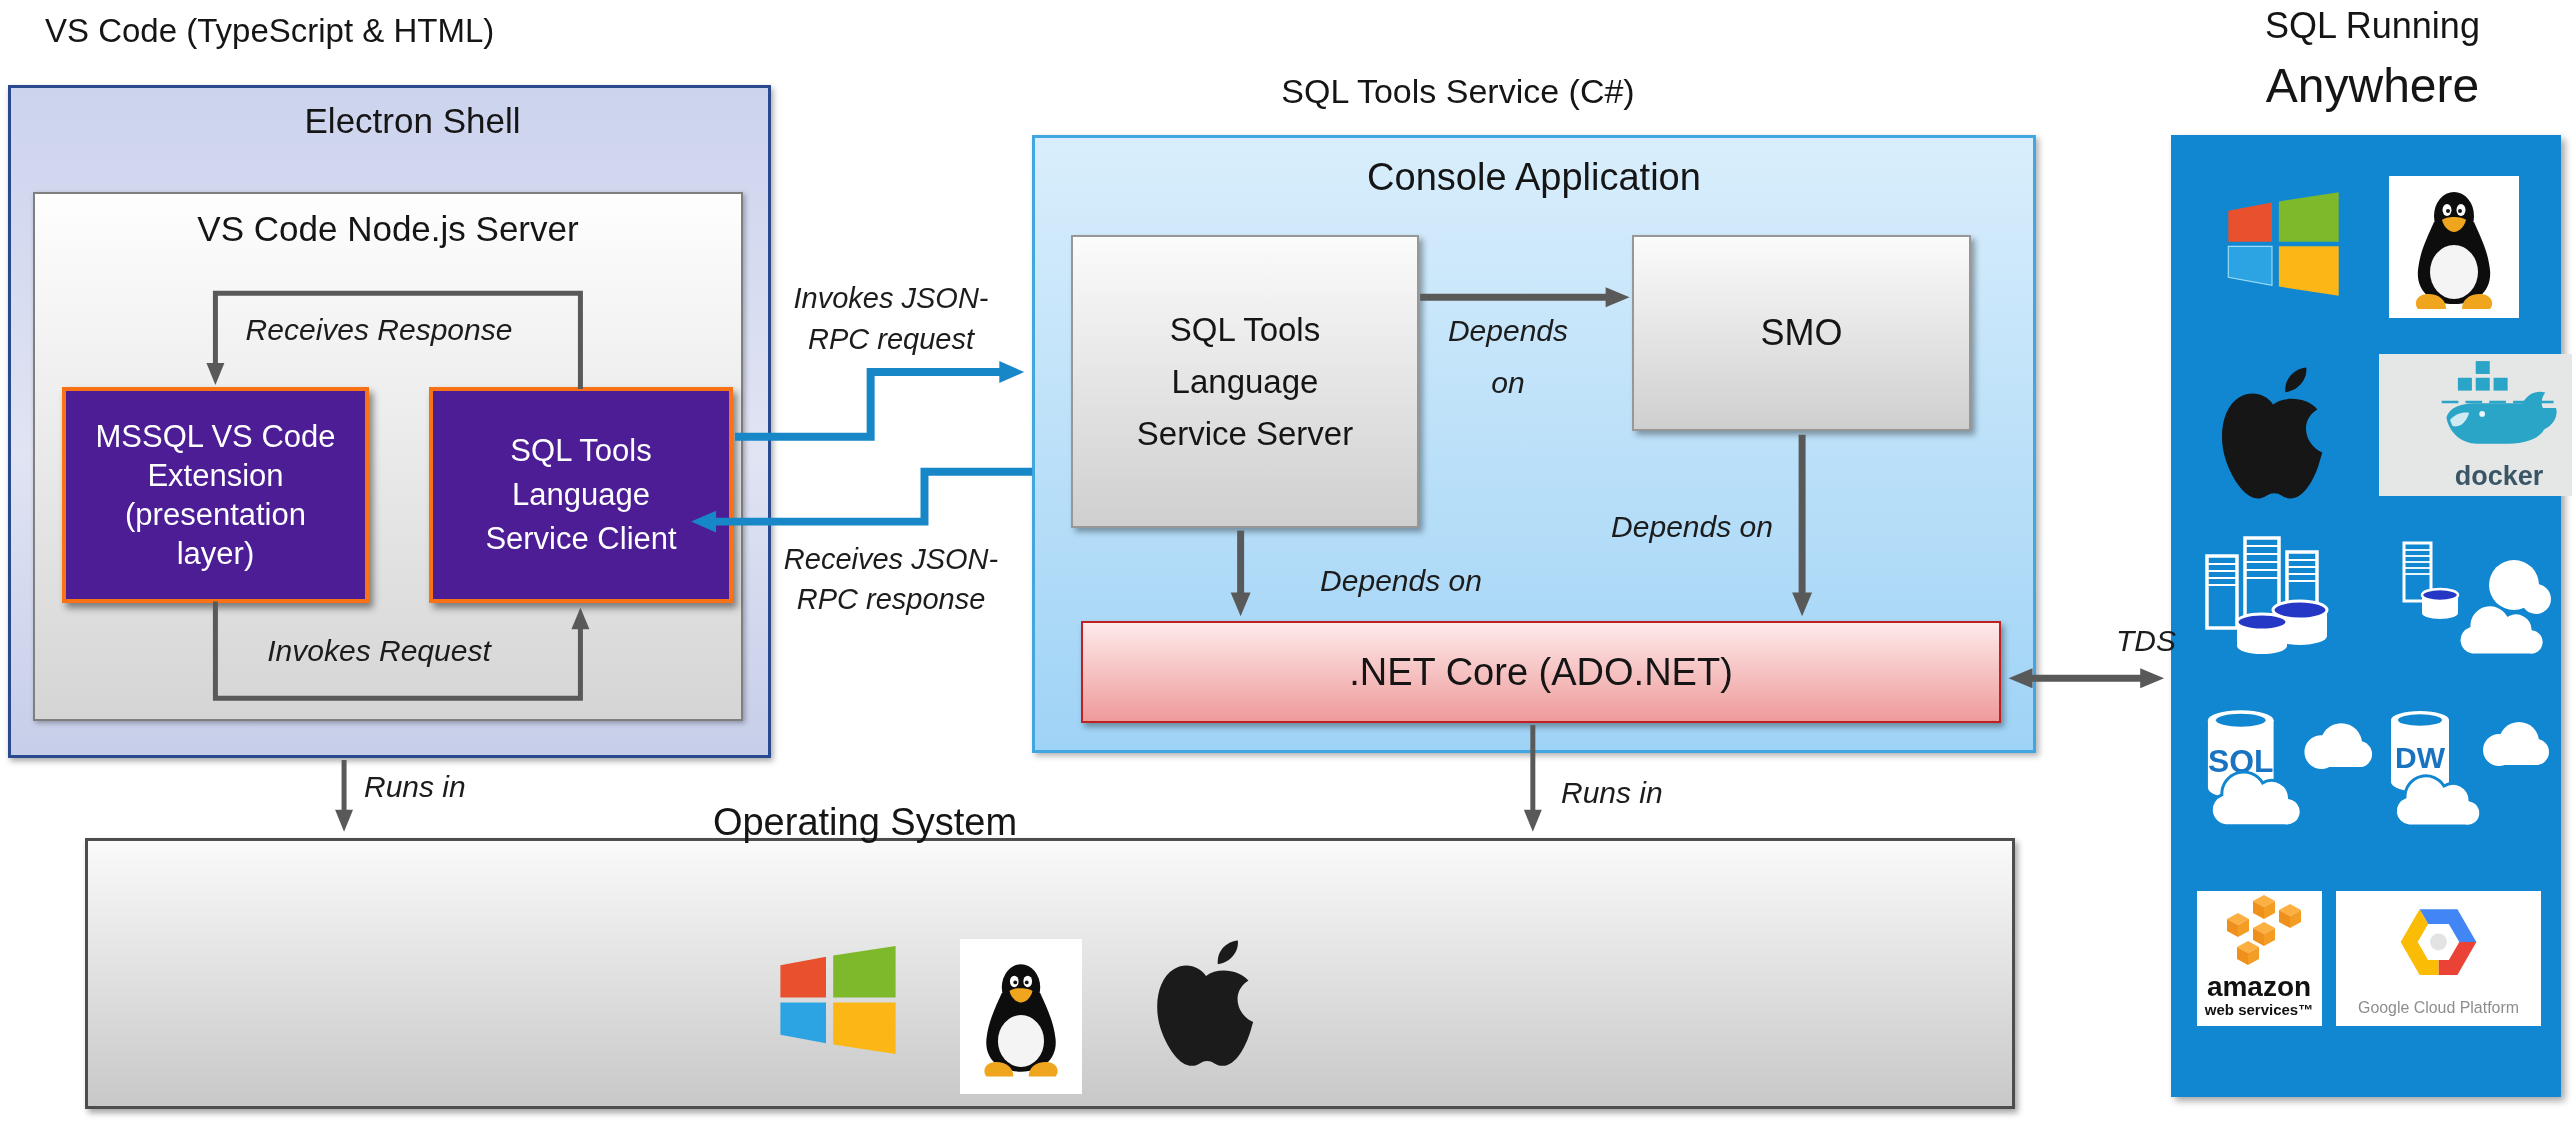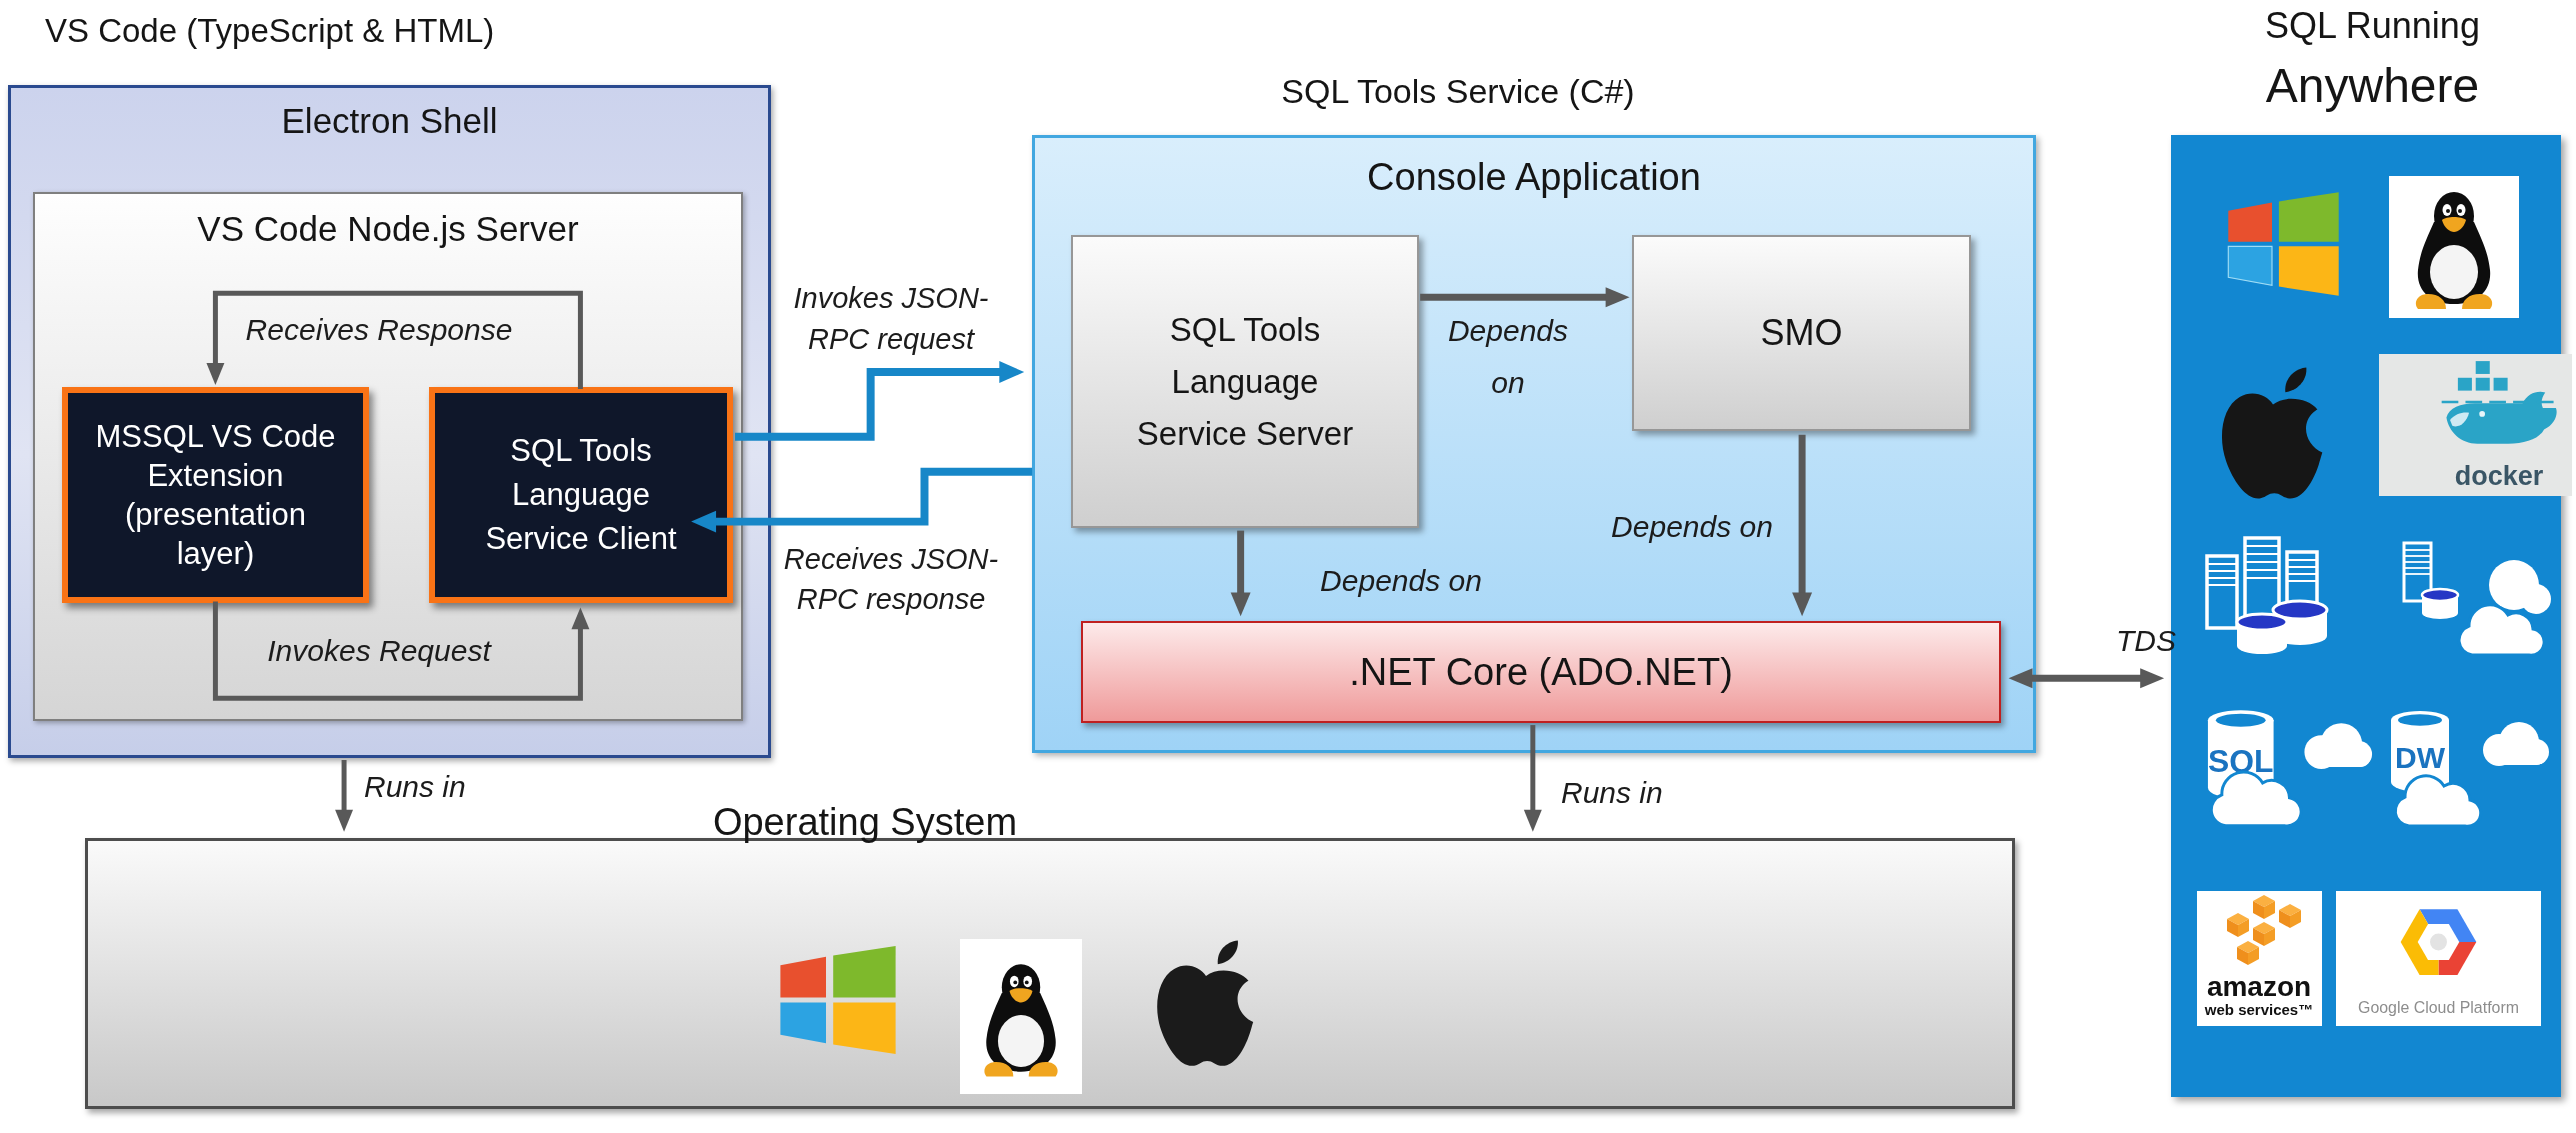--- a/index.html
+++ b/index.html
@@ -10,21 +10,21 @@
   .ctr{text-align:center;}
   .lbl{position:absolute;font-style:italic;font-size:30px;color:#1c1c1c;white-space:nowrap;}
   .lbl.c{transform:translateX(-50%);text-align:center;}
   .title{position:absolute;font-size:38px;color:#151515;white-space:nowrap;}
 
   .shell{left:8px;top:85px;width:763px;height:673px;border:3px solid #2a4a8f;
          background:linear-gradient(180deg,#ccd3ed 0%,#e0e4f3 55%,#c6cee9 100%);
          box-shadow:2px 3px 6px rgba(0,0,0,.35);}
   .nodebox{left:33px;top:192px;width:710px;height:529px;border:2px solid #7f7f7f;
          background:linear-gradient(180deg,#fefefe,#d5d5d5);box-shadow:2px 2px 5px rgba(0,0,0,.3);}
-  .dark{background:#0f172a;border:6px solid #f97316;color:#fff;display:flex;flex-direction:column;
+  .dark{background:#4c1d95;border:4px solid #f97316;color:#fff;display:flex;flex-direction:column;
         justify-content:center;box-shadow:4px 5px 7px rgba(0,0,0,.45);}
   .dark .ln{font-size:31px;line-height:39px;text-align:center;}
   .darkL{left:62px;top:387px;width:307px;height:216px;}
   .darkR{left:429px;top:387px;width:304px;height:216px;}
   .console{left:1032px;top:135px;width:1004px;height:618px;border:3px solid #42a7e0;
         background:linear-gradient(180deg,#d9eefc,#9fd3f6);box-shadow:3px 3px 6px rgba(0,0,0,.3);}
   .gbox{border:2px solid #979797;background:linear-gradient(180deg,#fbfbfb,#cfcfcf);
         box-shadow:4px 4px 6px rgba(0,0,0,.35);display:flex;flex-direction:column;justify-content:center;}
   .gbox .ln{font-size:33px;line-height:52px;text-align:center;color:#151515;}
   .server{left:1071px;top:235px;width:348px;height:293px;}
@@ -46,21 +46,21 @@
 <body>
 
 <div class="canvas">
 
   <div class="title" style="left:45px;top:12px;font-size:33px;">VS Code (TypeScript &amp; HTML)</div>
   <div class="title ctr" style="left:1159px;top:72px;width:598px;font-size:34px;">SQL Tools Service (C#)</div>
   <div class="title ctr" style="left:2173px;top:5px;width:399px;font-size:36px;">SQL Running</div>
   <div class="title ctr" style="left:2173px;top:58px;width:399px;font-size:48px;">Anywhere</div>
 
   <div class="box shell z10"></div>
-  <div class="title ctr z20" style="left:8px;top:101px;width:763px;font-size:35px;">Electron Shell</div>
+  <div class="title ctr z20" style="left:8px;top:101px;width:763px;font-size:35px;padding-left:23px;">Electron Shell</div>
   <div class="box nodebox z20"></div>
   <div class="title ctr z20" style="left:33px;top:209px;width:710px;font-size:35px;">VS Code Node.js Server</div>
 
   <div class="box dark darkL z30">
     <div class="ln">MSSQL VS Code</div>
     <div class="ln">Extension</div>
     <div class="ln">(presentation</div>
     <div class="ln">layer)</div>
   </div>
   <div class="box dark darkR z30">

